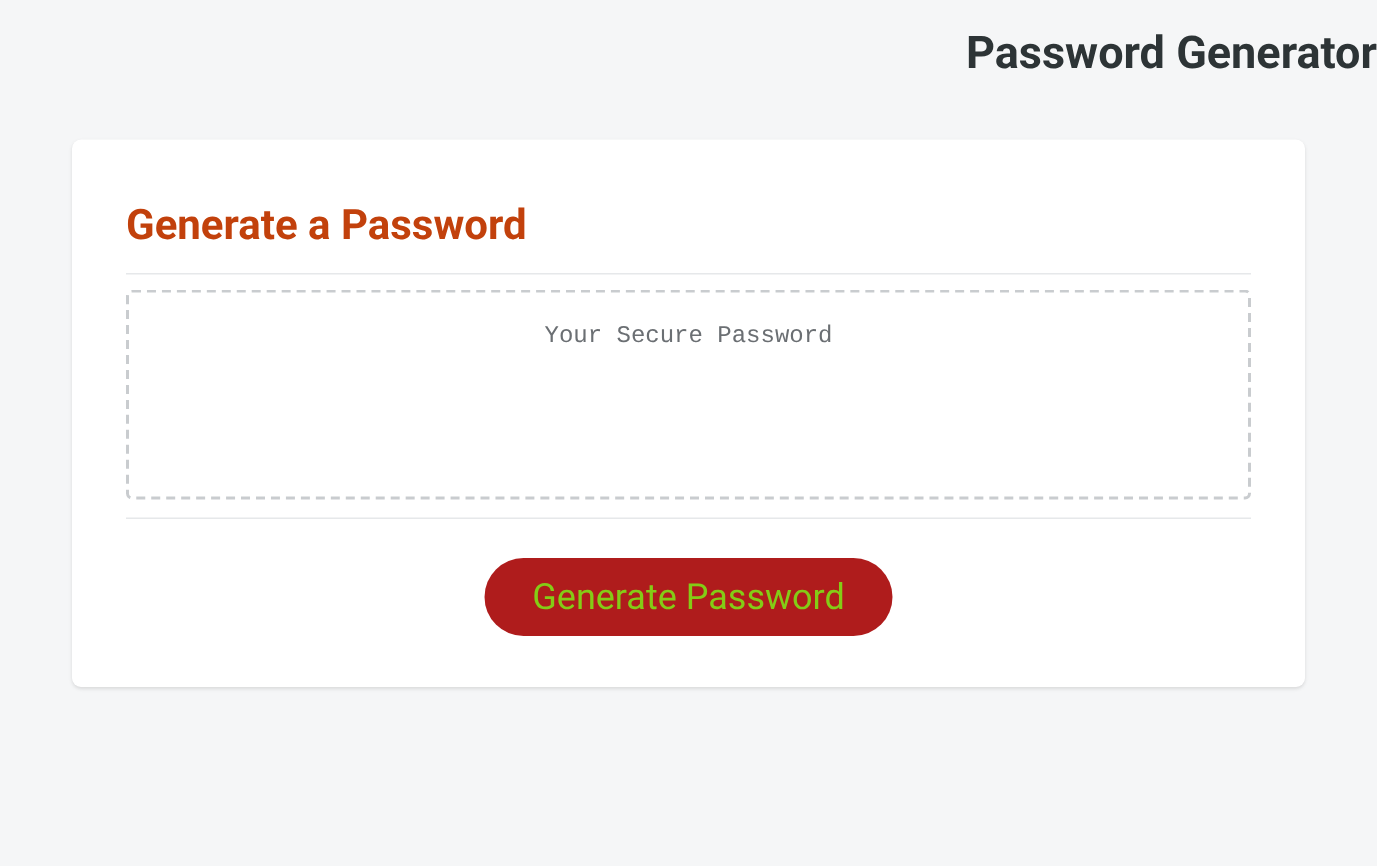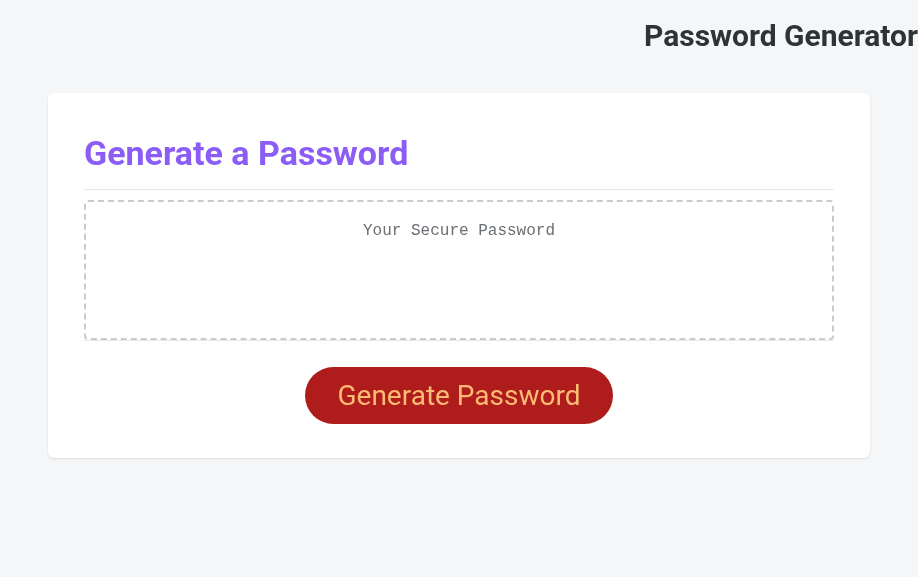--- a/index.html
+++ b/index.html
@@ -23,26 +23,27 @@
       padding-bottom: 20px;
     }
     .card {
       background: #ffffff;
       margin: 20px 48px 0 48px;
       border-radius: 6px;
       box-shadow: 0 1px 3px rgba(0,0,0,0.08), 0 1px 2px rgba(0,0,0,0.04);
       padding: 40px 36px 34px 36px;
     }
     .card-title {
-      font-size: 34px;
+      font-size: 28px;
       font-weight: 700;
-      color: #8b5cf6;
+      color: #c2410c;
     }
     .section {
       border-bottom: 1px solid #e6e8ea;
+      padding-bottom: 12px;
       margin-bottom: 20px;
     }
     .section:first-of-type {
       padding-bottom: 16px;
       margin-bottom: 10px;
     }
     .password-box {
       border: 2px dashed #c9cccf;
       border-radius: 4px;
       min-height: 140px;
@@ -53,23 +54,23 @@
       font-family: "Courier New", Courier, monospace;
       font-size: 16px;
       color: #6b6f73;
     }
     .button-row {
       text-align: center;
       padding-top: 6px;
     }
     .generate-btn {
       background-color: #af1c1c;
-      color: #fdba74;
+      color: #84cc16;
       border: none;
-      font-size: 28px;
+      font-size: 24px;
       font-weight: 400;
       padding: 12px 32px;
       border-radius: 999px;
       cursor: pointer;
       font-family: inherit;
     }
   </style>
 </head>
 <body>
 

